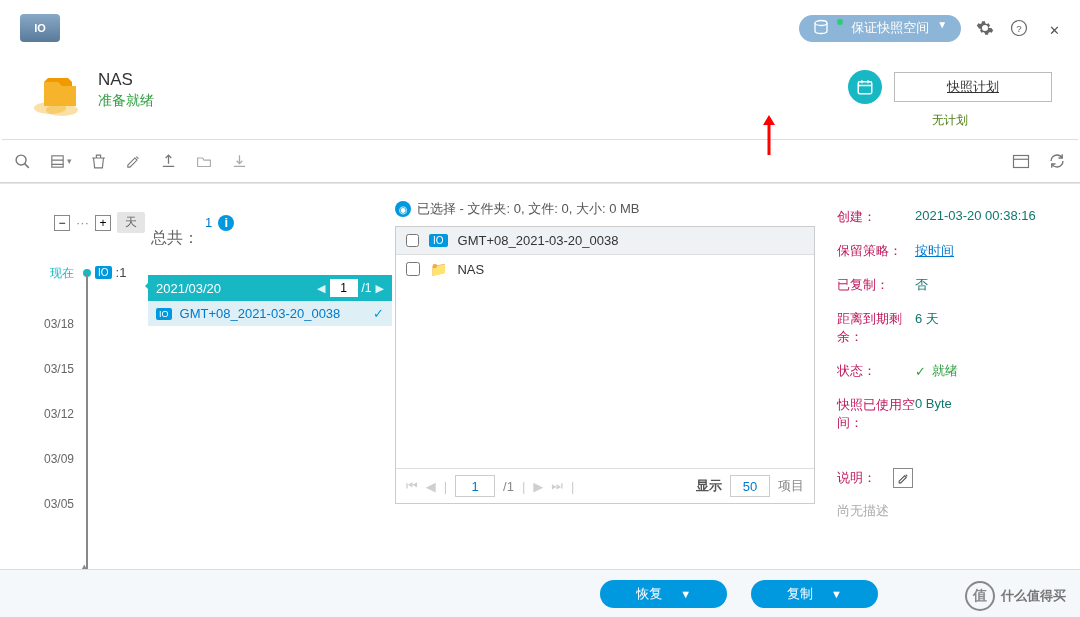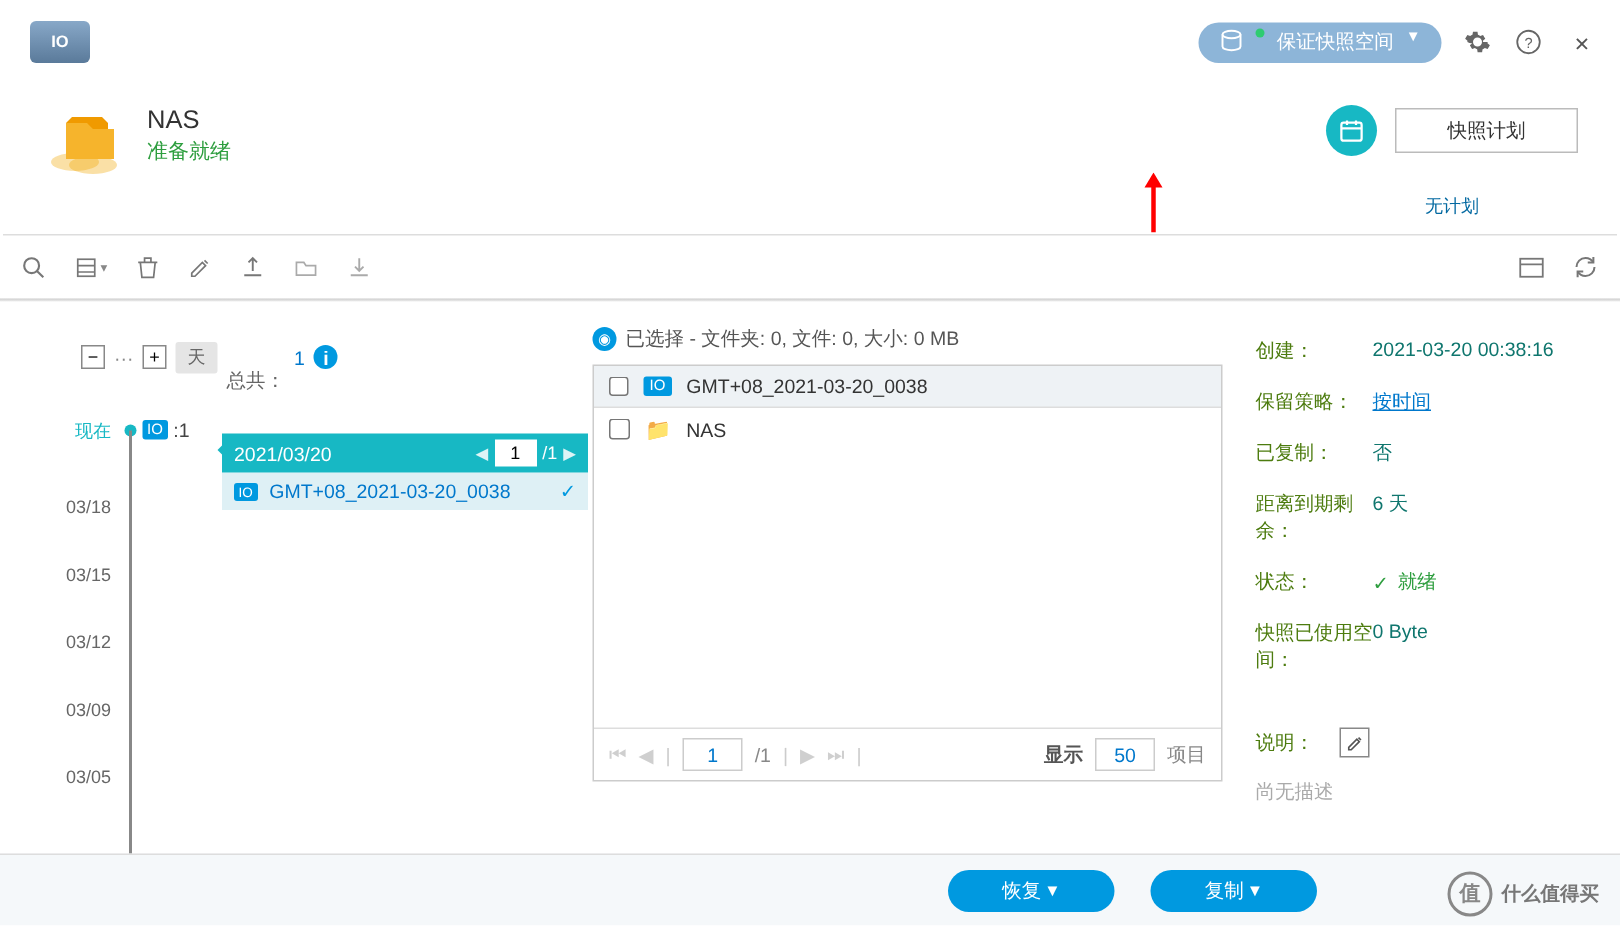--- a/index.html
+++ b/index.html
@@ -18,43 +18,43 @@
 
     
     .resource-row { display: flex; align-items: flex-start; padding: 14px 28px 10px; }
     .res-icon { width: 56px; height: 48px; margin-right: 14px; }
     .res-name { font-size: 17px; color: #333; font-weight: 500; margin-bottom: 2px;}
     .res-status { font-size: 14px; color: #2e9e3f; }
     .res-actions { display:flex; gap: 48px; }
     .res-act-grp { display:flex; flex-direction:column; align-items:center; gap:8px;}
     .res-act-top { display:flex; align-items:center; gap:12px;}
     .circ-btn { width:34px;height:34px;border-radius:50%;background:#17b8c4;display:flex;align-items:center;justify-content:center;color:#fff;cursor:pointer;}
-    .flat-btn { border:1px solid #bbb; background:#fff; padding: 5px 34px; font-size:13px; color:#333; cursor:pointer;}
-    .act-sub { font-size:12px; color:#0369a1;margin-top:17px;}
+    .flat-btn { border:1px solid #bbb; background:#fff; padding: 5px 52px; font-size:13px; color:#333; cursor:pointer;text-decoration:underline;}
+    .act-sub { font-size:12px; color:#4d7c0f;}
     .red-arrow { position:absolute; top: 115px; left: 760px; }
     .red-arrow svg { width: 18px; height: 40px; }
 
     
     .tool-sep { height:1px; background:#ddd; margin: 0 2px 0 2px;}
     .toolbar { display:flex; align-items:center; padding: 6px 14px; gap: 18px; height:42px;}
     .toolbar .ico { color:#888; cursor:pointer; display:flex;align-items:center;}
     .toolbar .sep-rt { margin-left:auto;}
     .mini-chev { font-size:9px; margin-left:1px;}
 
     .tool-sep2 { height:2px; background: linear-gradient(#ccc,#eee); }
 
     
     .main { display:grid; grid-template-columns: 395px 420px 1fr; padding: 8px 0 0 0; }
 
     
     .tl-col { padding: 0 0 0 10px; position:relative;}
     .tl-controls { display:flex; align-items:center; gap:6px; padding: 4px 0 8px 44px;}
     .sq-btn { width:16px;height:16px;border:1px solid #888;display:flex;align-items:center;justify-content:center;font-size:12px;cursor:pointer;}
     .day-btn { background:#e5e5e5;padding:2px 8px;border-radius:2px;color:#666;font-size:12px;}
-    .tot-lbl { color:#666; font-size:13px;margin-top:32px;}
+    .tot-lbl { color:#666; font-size:16px;margin-top:32px;}
     .tot-num { color:#0078cc; font-weight:500;}
     .info-ic { width:16px;height:16px;background:#0099e0;border-radius:50%;color:#fff;display:flex;align-items:center;justify-content:center;font-size:11px;font-weight:bold;cursor:pointer;}
 
     .tl-body { position:relative; height:340px;}
     .tl-now { position:absolute; top:8px; left:40px; color:#17b8c4; font-size:12px;}
     .tl-marker { position:absolute; top:8px; left:73px; display:flex;align-items:center;gap:4px;}
     .tl-dot { width:8px;height:8px;background:#17b8c4;border-radius:50%;}
     .tl-tag { background:#0099e0; color:#fff; font-size:10px; padding:1px 3px; border-radius:2px;}
     .tl-count { color:#444; font-size:13px;}
     .tl-line { position:absolute; top:16px; left:76px; width:2px; height:300px; background:#888;}
@@ -87,31 +87,31 @@
     .fld-ic { color:#f0a500;}
     .file-pager { border-top:1px solid #ddd; display:flex;align-items:center;padding:6px 10px;gap:8px;color:#888;font-size:13px;}
     .file-pager .nav{cursor:pointer;opacity:.4;}
     .file-pager .sep{color:#ccc;}
     .file-pager input{width:40px;height:22px;border:1px solid #ccc;text-align:center;color:#0078cc;}
     .file-pager .show-lbl{margin-left:auto;color:#555;font-weight:bold;}
 
     
     .det-col { padding: 8px 24px 0 22px;}
     .det-row { display:grid; grid-template-columns: 78px 1fr; padding: 8px 0; font-size:13px;}
-    .det-lbl { color:#4d7c0f;}
+    .det-lbl { color:#be185d;}
     .det-val { color:#0f766e;}
     .det-val.link { color:#0078cc; text-decoration:underline; cursor:pointer;}
     .det-val.ok { color:#2e9e3f; display:flex;align-items:center;gap:6px;}
     .det-row.desc { grid-template-columns: 56px 28px; align-items:center;}
     .edit-ic { width:20px;height:20px;border:1px solid #888;display:flex;align-items:center;justify-content:center;cursor:pointer;}
     .no-desc { color:#aaa; padding:6px 0;}
 
     
     .bottom-bar { position:absolute; bottom:0; left:0; right:0; height:48px; background:#f5f8fa; border-top:1px solid #ddd; display:flex;align-items:center;justify-content:flex-end;gap:24px;padding:0 28px;}
-    .bb-btn { border-radius: 16px; padding: 5px 36px; font-size:13px; cursor:pointer; display:flex;align-items:center;gap:2px;}
+    .bb-btn { border-radius: 16px; padding: 5px 36px; font-size:13px; cursor:pointer; display:flex;align-items:center;gap:18px;}
     .bb-primary { background:#0099e0; color:#fff; border:none;}
     .bb-char { font-size:11px;}
     .watermark { position:absolute; right:14px; bottom:6px; display:flex;align-items:center;gap:6px; color:#777; font-size:22px; font-weight:600;}
     .wm-circ { width:30px;height:30px;border:2px solid #888;border-radius:50%;display:flex;align-items:center;justify-content:center;font-size:14px;color:#888;}
   </style>
 </head>
 <body>
 
 <div class="title-bar">
   <div class="app-logo">IO</div>

